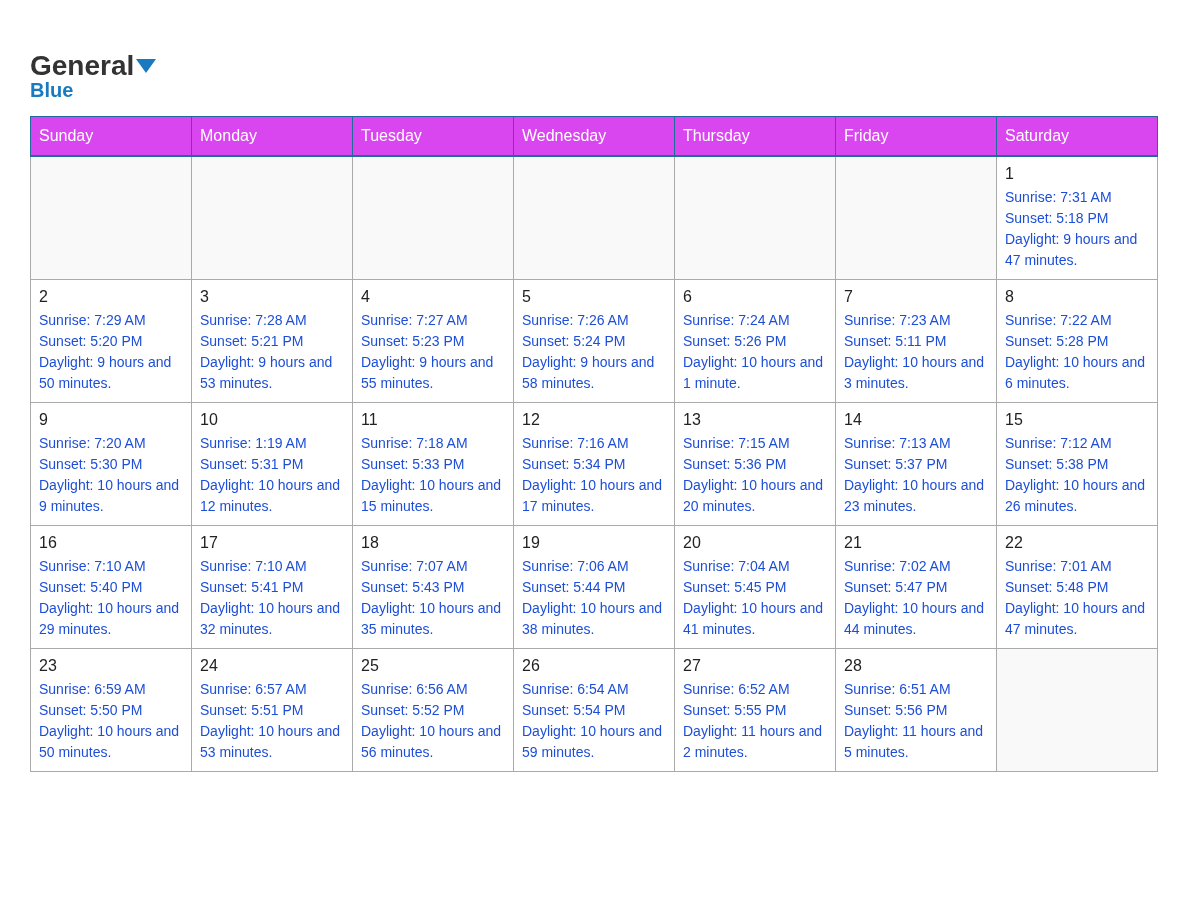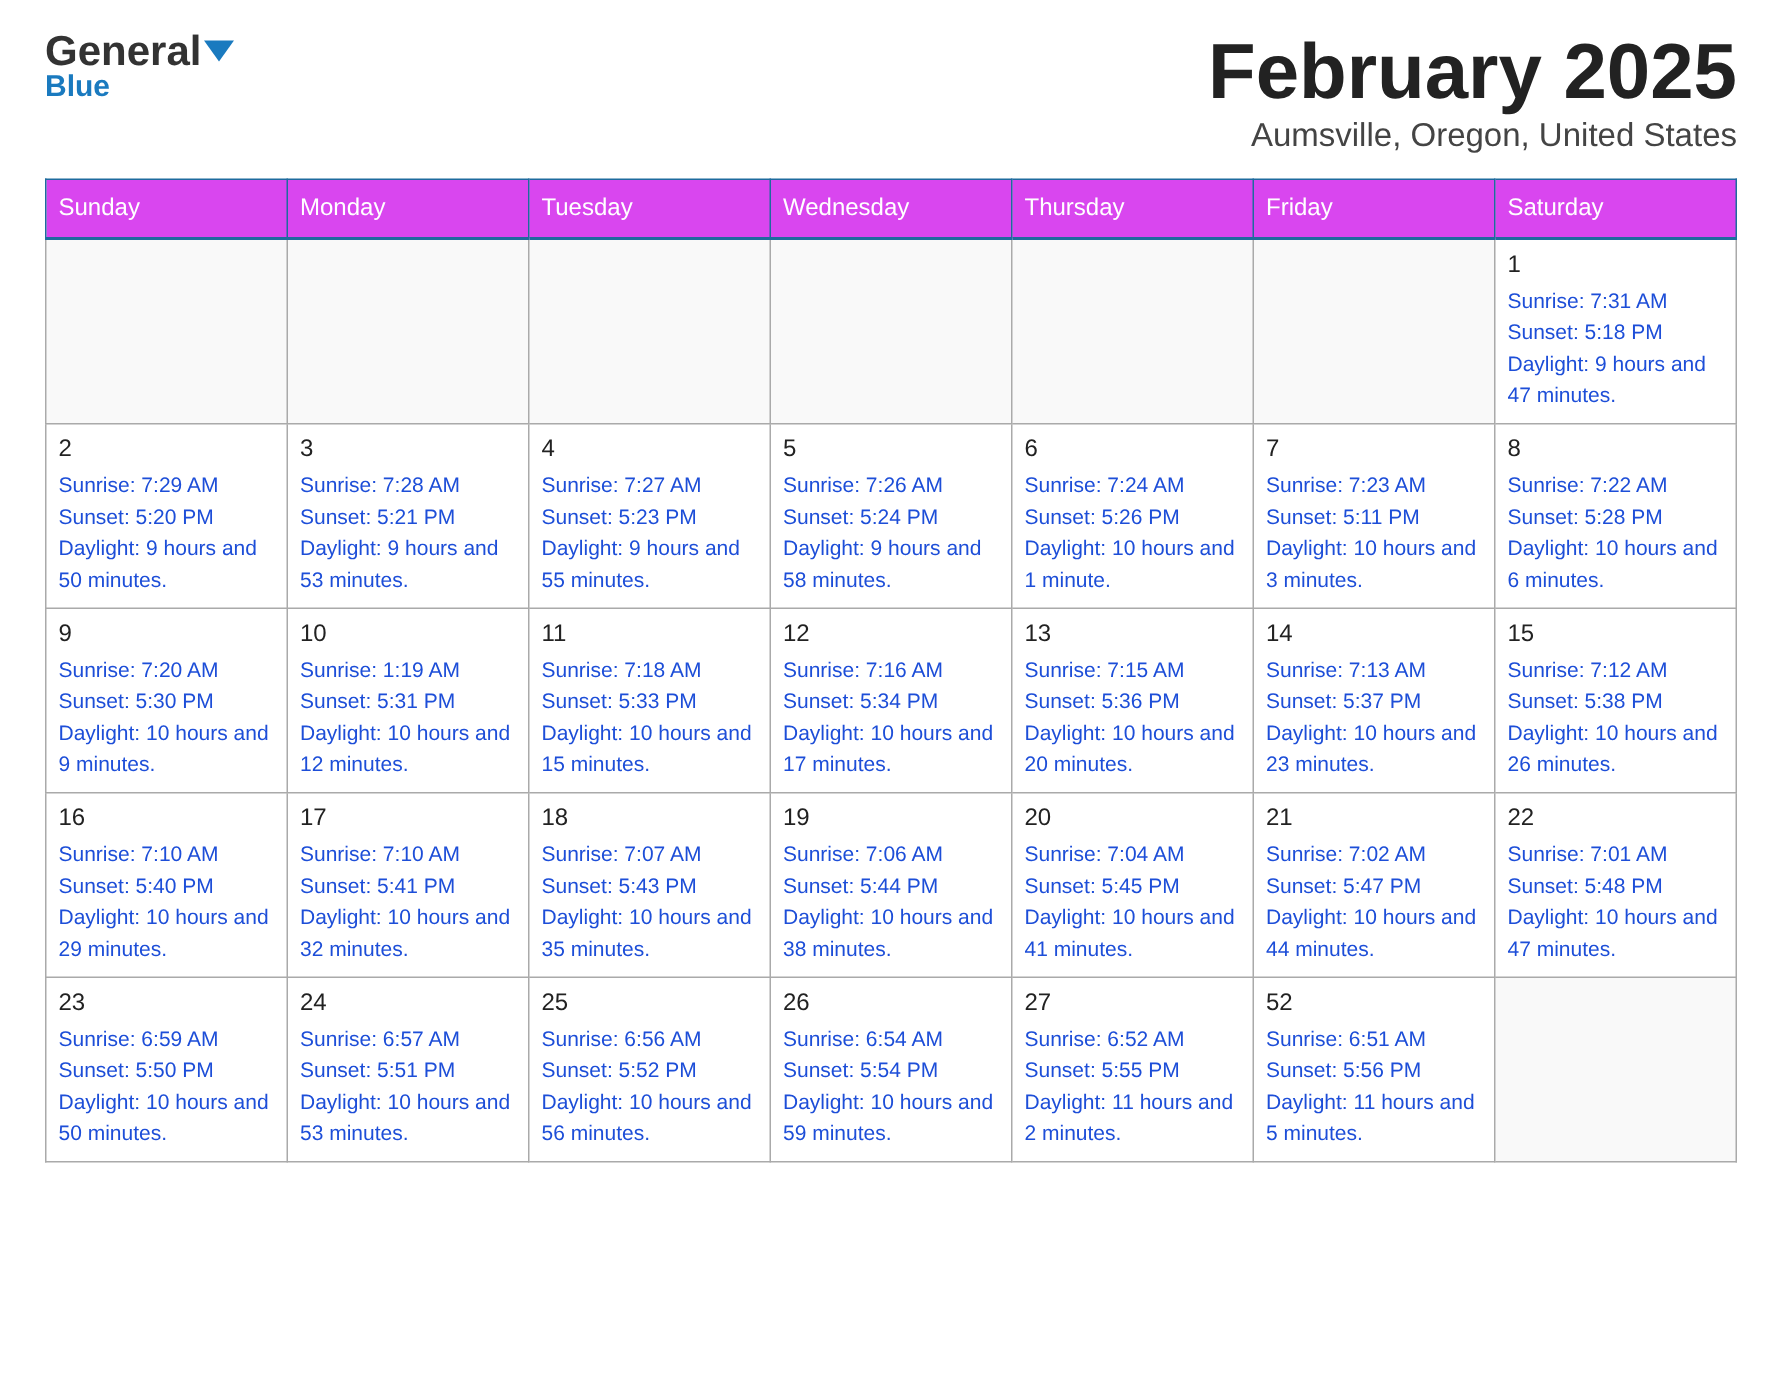--- a/index.html
+++ b/index.html
@@ -13,20 +13,21 @@
     .header {
       display: flex;
       justify-content: space-between;
       align-items: flex-start;
       margin-bottom: 16px;
     }
     .logo {
       display: flex;
       flex-direction: column;
       align-items: flex-start;
+      margin-top: 32px;
     }
     .logo-general {
       font-size: 28px;
       font-weight: bold;
       color: #333;
       line-height: 1;
     }
     .logo-blue {
       font-size: 20px;
       font-weight: bold;
@@ -101,24 +102,20 @@
 </head>
 <body>
 
 <div class="header">
   <div class="logo">
     <div style="display:flex;align-items:center;">
       <span class="logo-general">General</span>
       <span class="logo-triangle"></span>
     </div>
     <span class="logo-blue">Blue</span>
-  </div>
-  <div class="title-block">
-    <h1>February 2025</h1>
-    <div class="subtitle">Aumsville, Oregon, United States</div>
   </div>
 </div>
 
 <table>
   <thead>
     <tr>
     <th>Sunday</th>
         <th>Monday</th>
         <th>Tuesday</th>
         <th>Wednesday</th>
@@ -299,21 +296,21 @@
 Sunset: 5:54 PM
 Daylight: 10 hours and 59 minutes.</div>
         </td>
         <td>
           <span class="day-number">27</span>
           <div class="day-info">Sunrise: 6:52 AM
 Sunset: 5:55 PM
 Daylight: 11 hours and 2 minutes.</div>
         </td>
         <td>
-          <span class="day-number">52</span>
+          <span class="day-number">28</span>
           <div class="day-info">Sunrise: 6:51 AM
 Sunset: 5:56 PM
 Daylight: 11 hours and 5 minutes.</div>
         </td>
         <td class="empty-cell"></td>
       </tr>
     </tbody>
 </table>
 
 </body></html>

